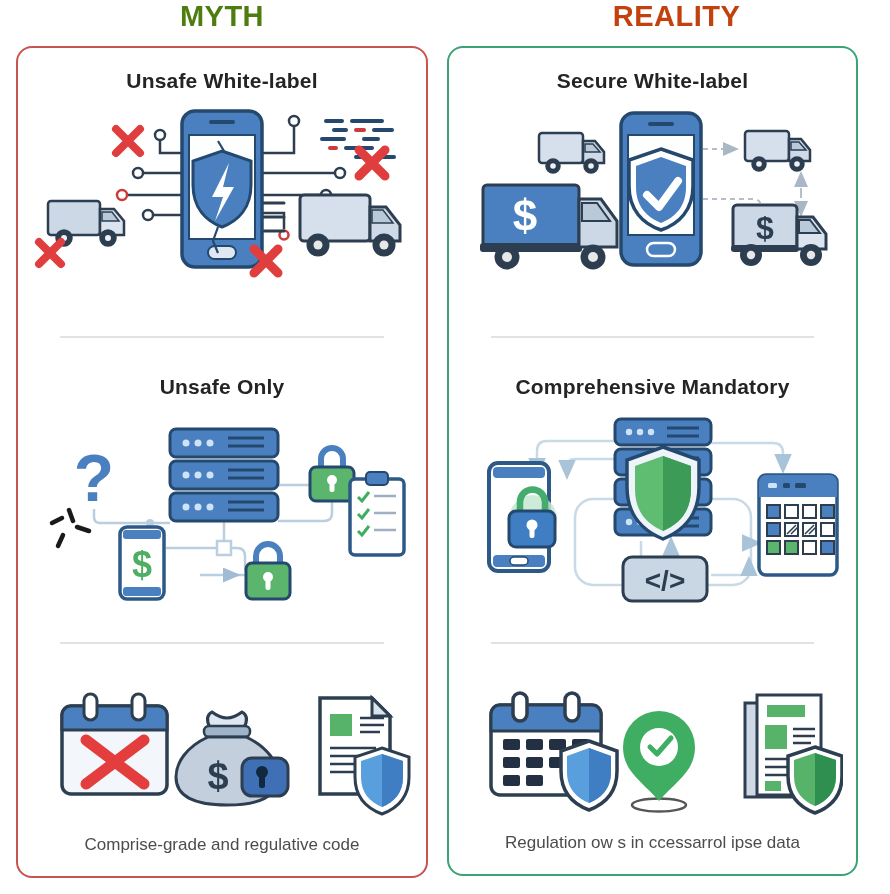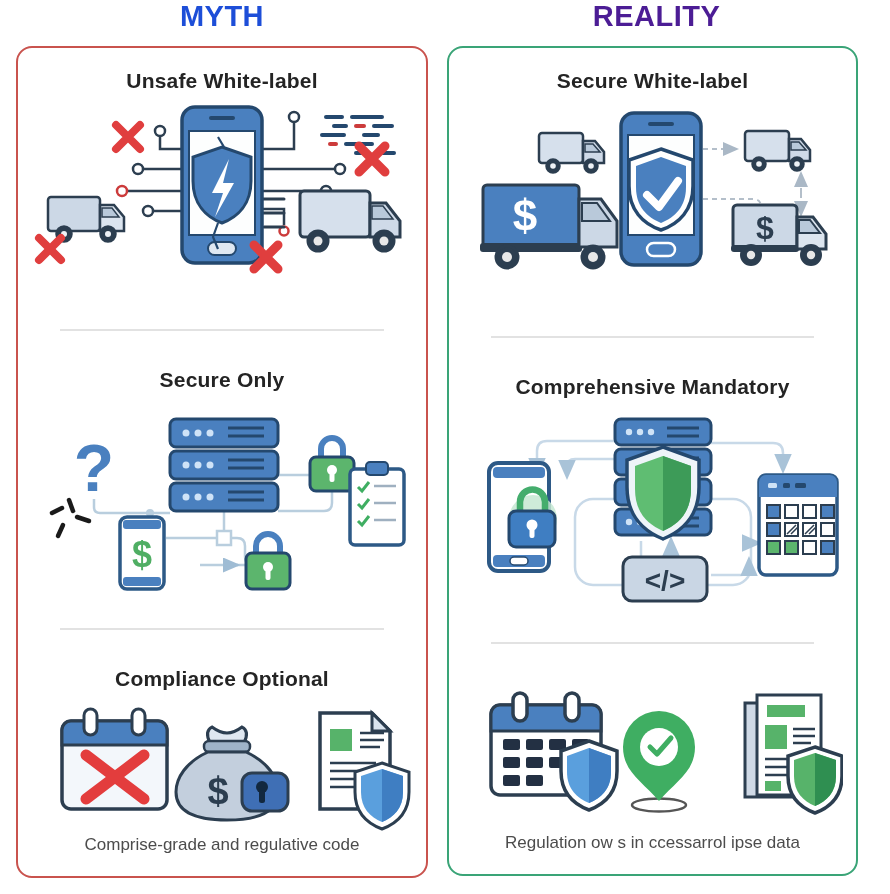--- a/index.html
+++ b/index.html
@@ -1,21 +1,21 @@
 <!DOCTYPE html>
 <html><head>
 <meta charset="utf-8">
 <style>
   html,body{margin:0;padding:0;background:#fff;}
   .canvas{position:relative;width:890px;height:894px;background:#ffffff;
           font-family:"Liberation Sans",sans-serif;overflow:hidden;}
   .col-header{position:absolute;top:0;font-size:29px;font-weight:700;
               text-align:center;letter-spacing:.5px;}
-  #hdr-myth{left:16px;width:412px;color:#1d4ed8;}
-  #hdr-reality{left:451px;width:411px;color:#4c1d95;text-align:center;}
+  #hdr-myth{left:16px;width:412px;color:#4d7c0f;}
+  #hdr-reality{left:471px;width:411px;color:#c2410c;text-align:center;}
   .panel{position:absolute;top:46px;border:2px solid;border-radius:16px;
          box-sizing:border-box;background:#fff;display:flex;flex-direction:column;gap:16px;}
   #panel-myth{left:16px;width:412px;height:832px;border-color:#c9534e;}
   #panel-reality{left:447px;width:411px;height:830px;border-color:#3aa477;}
   .sect{display:flex;flex-direction:column;align-items:center;}
   .sect-fixed{height:272px;}
   .sect-last{flex:1;}
   .divider{border-top:2px solid #e2e2e2;margin:0 42px;}
   .sect-title{margin-top:21px;font-size:21px;font-weight:700;color:#242424;
               letter-spacing:.2px;}
@@ -114,21 +114,21 @@
             <path d="M327 43 L353 69 M353 43 L327 69" stroke-width="9"></path>
             <path d="M222 142 L246 166 M246 142 L222 166" stroke-width="9"></path>
           </g>
         </svg>
       </div>
     </div>
 
     <div class="divider"></div>
 
     <div class="sect sect-fixed">
-      <div class="sect-title">Secure Only</div>
+      <div class="sect-title">Unsafe Only</div>
       <div class="illus">
         <svg class="art" width="380" height="195" viewBox="0 0 380 195">
 
           <g stroke="#b9cede" stroke-width="2.5" fill="none">
             <path d="M62 94 v8 q0 6 6 6 h70"></path>
             <path d="M300 86 v12 q0 8 -8 8 h-46"></path>
             <path d="M246 70 H316"></path>
             <path d="M192 106 V126"></path>
             <path d="M185 133 H134"></path>
             <path d="M199 133 h6 q8 0 8 8 v11 q0 8 8 8 h-16"></path>
@@ -208,21 +208,20 @@
             <circle cx="236" cy="162" r="5" fill="#fff"></circle>
               <rect x="233.5" y="164" width="5" height="11" rx="2" fill="#fff"></rect>
           </g>
         </svg>
       </div>
     </div>
 
     <div class="divider"></div>
 
     <div class="sect sect-last">
-      <div class="sect-title">Compliance Optional</div>
       <div class="illus">
         <svg class="art" width="380" height="142" viewBox="0 0 380 142">
 
           <g>
             <rect x="30" y="30" width="105" height="88" rx="9" fill="#f3f7fb" stroke="#2c3e50" stroke-width="3.5"></rect>
             <path d="M30 39 a9 9 0 0 1 9 -9 h87 a9 9 0 0 1 9 9 v15 h-105 z" fill="#4a80bf" stroke="#2c3e50" stroke-width="3"></path>
             <rect x="52" y="18" width="13" height="26" rx="6.5" fill="#fff" stroke="#2c3e50" stroke-width="3"></rect>
             <rect x="100" y="18" width="13" height="26" rx="6.5" fill="#fff" stroke="#2c3e50" stroke-width="3"></rect>
             <g stroke="#e33d3d" stroke-width="11" stroke-linecap="round">
               <path d="M54 64 L112 108 M112 64 L54 108"></path>

